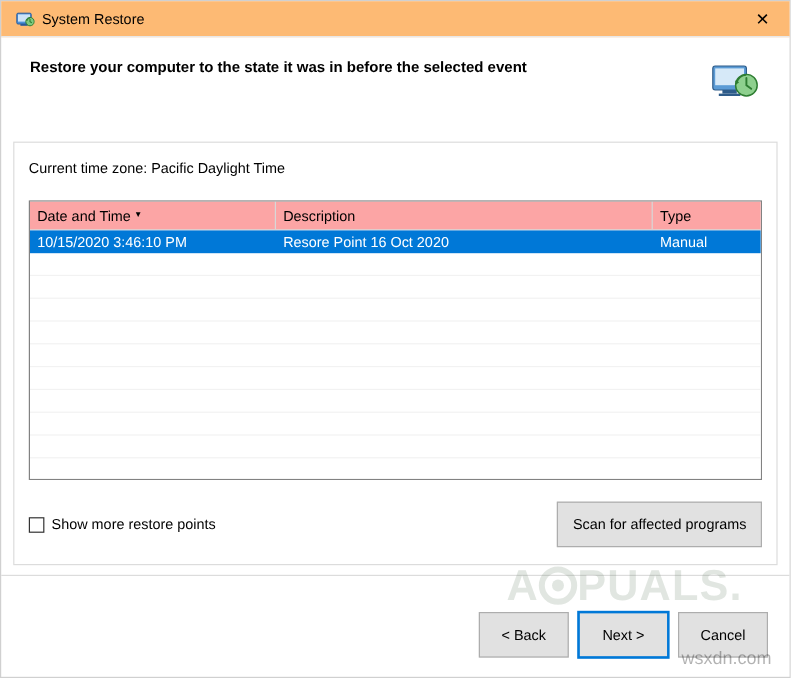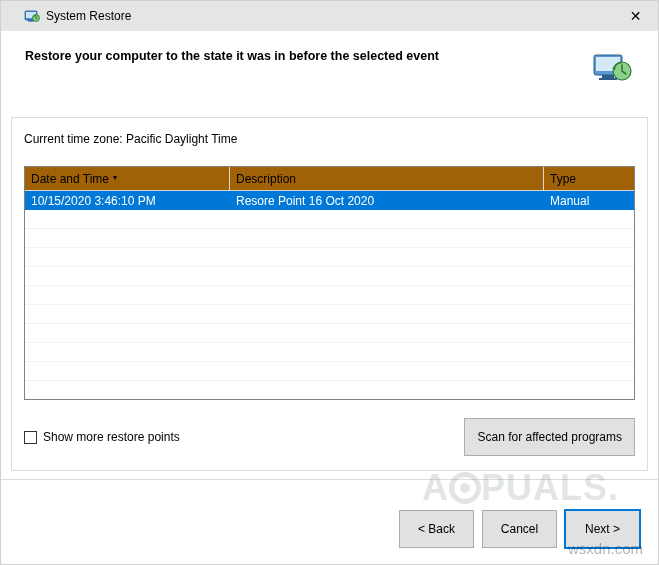--- a/index.html
+++ b/index.html
@@ -21,22 +21,22 @@
       border: 1px solid #d0d0d0;
       display: flex;
       flex-direction: column;
       background: #fff;
     }
     
     .titlebar {
       height: 30px;
       display: flex;
       align-items: center;
-      padding: 0 0 0 23px;
-      background: #e5e5e5;
+      padding: 0 0 0 12px;
+      background: #fdba74;
       border-bottom: 1px solid #e8e8e8;
     }
     .titlebar-icon {
       width: 16px;
       height: 16px;
       margin-right: 6px;
     }
     .titlebar-title {
       flex: 1;
       font-size: 12px;
@@ -87,21 +87,21 @@
     .table-container {
       border: 1px solid #828282;
       background: #fff;
       flex: 1;
       overflow: hidden;
       display: flex;
       flex-direction: column;
     }
     .table-header {
       display: flex;
-      background: #a16207;
+      background: #fca5a5;
       border-bottom: 1px solid #d8d8d8;
       height: 24px;
       align-items: stretch;
     }
     .th {
       font-size: 12px;
       color: #000;
       padding: 4px 6px 4px 6px;
       border-right: 1px solid #d8d8d8;
       display: flex;
@@ -306,22 +306,22 @@
       <label class="checkbox-wrap">
         <span class="checkbox-box"></span>
         <span>Show more restore points</span>
       </label>
       <button class="btn long">Scan for affected programs</button>
     </div>
   </div>
 
   <div class="footer">
     <button class="btn">&lt; Back</button>
+    <button class="btn primary">Next &gt;</button>
     <button class="btn">Cancel</button>
-    <button class="btn primary">Next &gt;</button>
   </div>
 
 </div>
 
 <div class="watermark">
   <span>A</span><span class="bullseye"></span><span>PUALS.</span>
 </div>
 <div class="source">wsxdn.com</div>
 
 </body></html>

